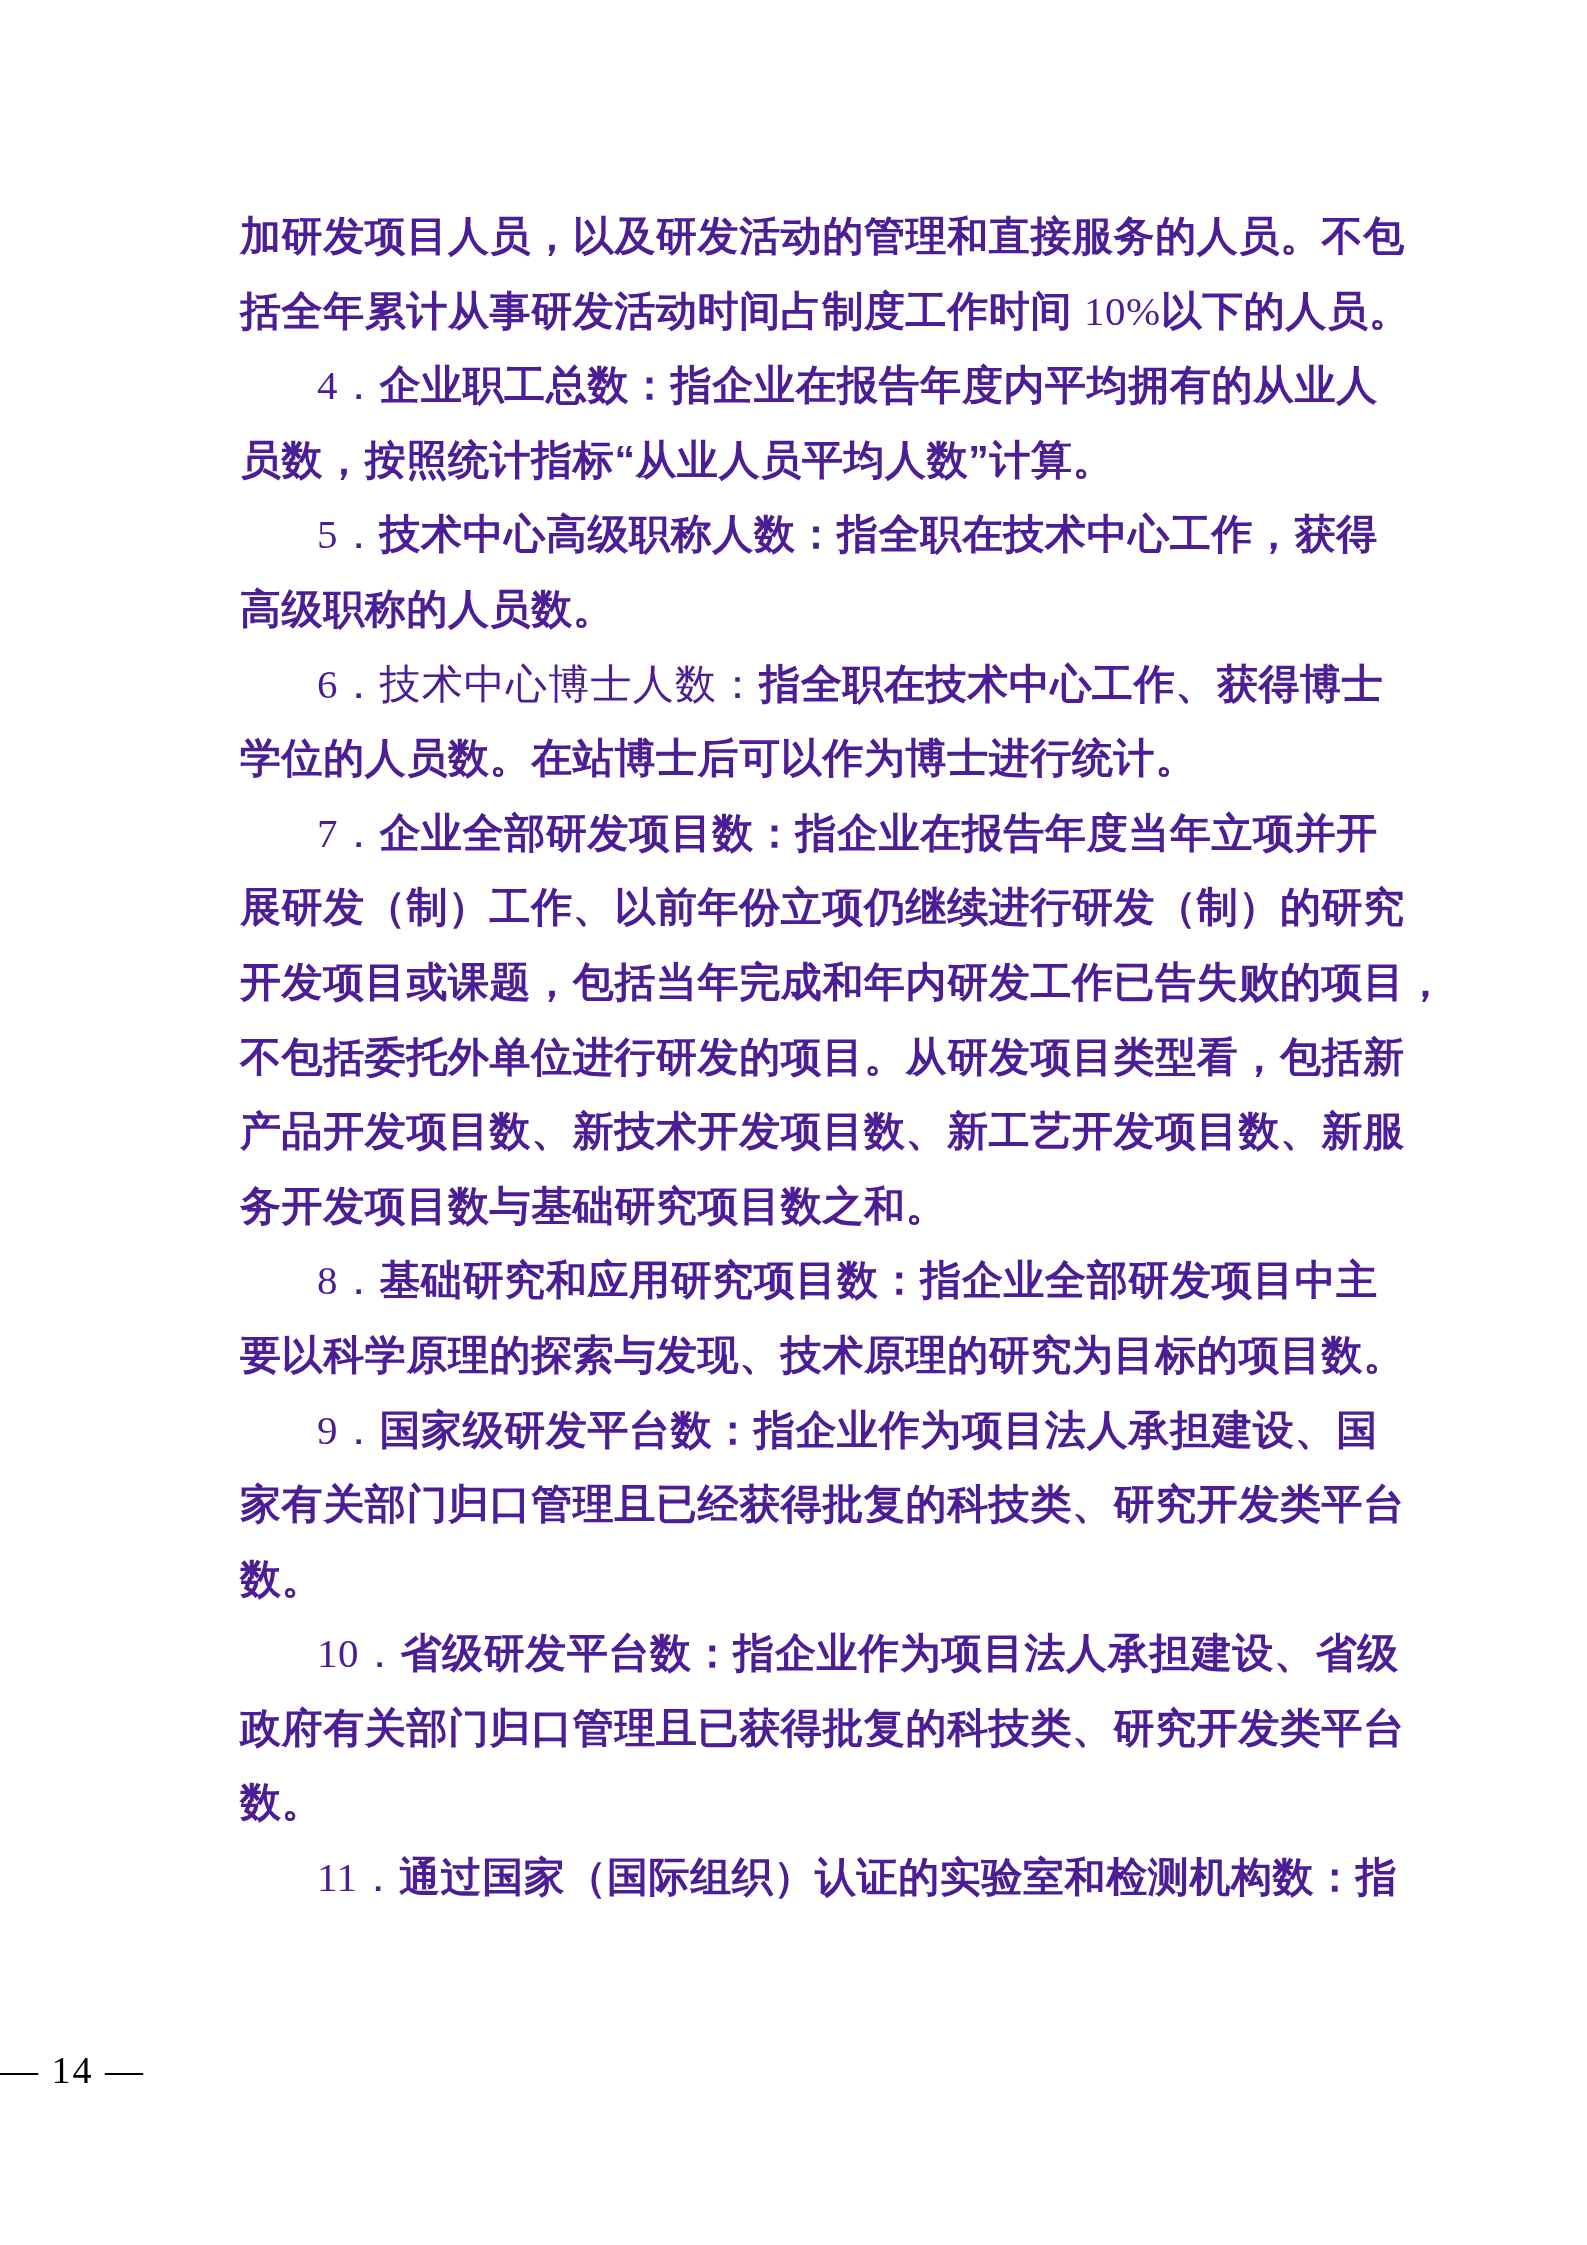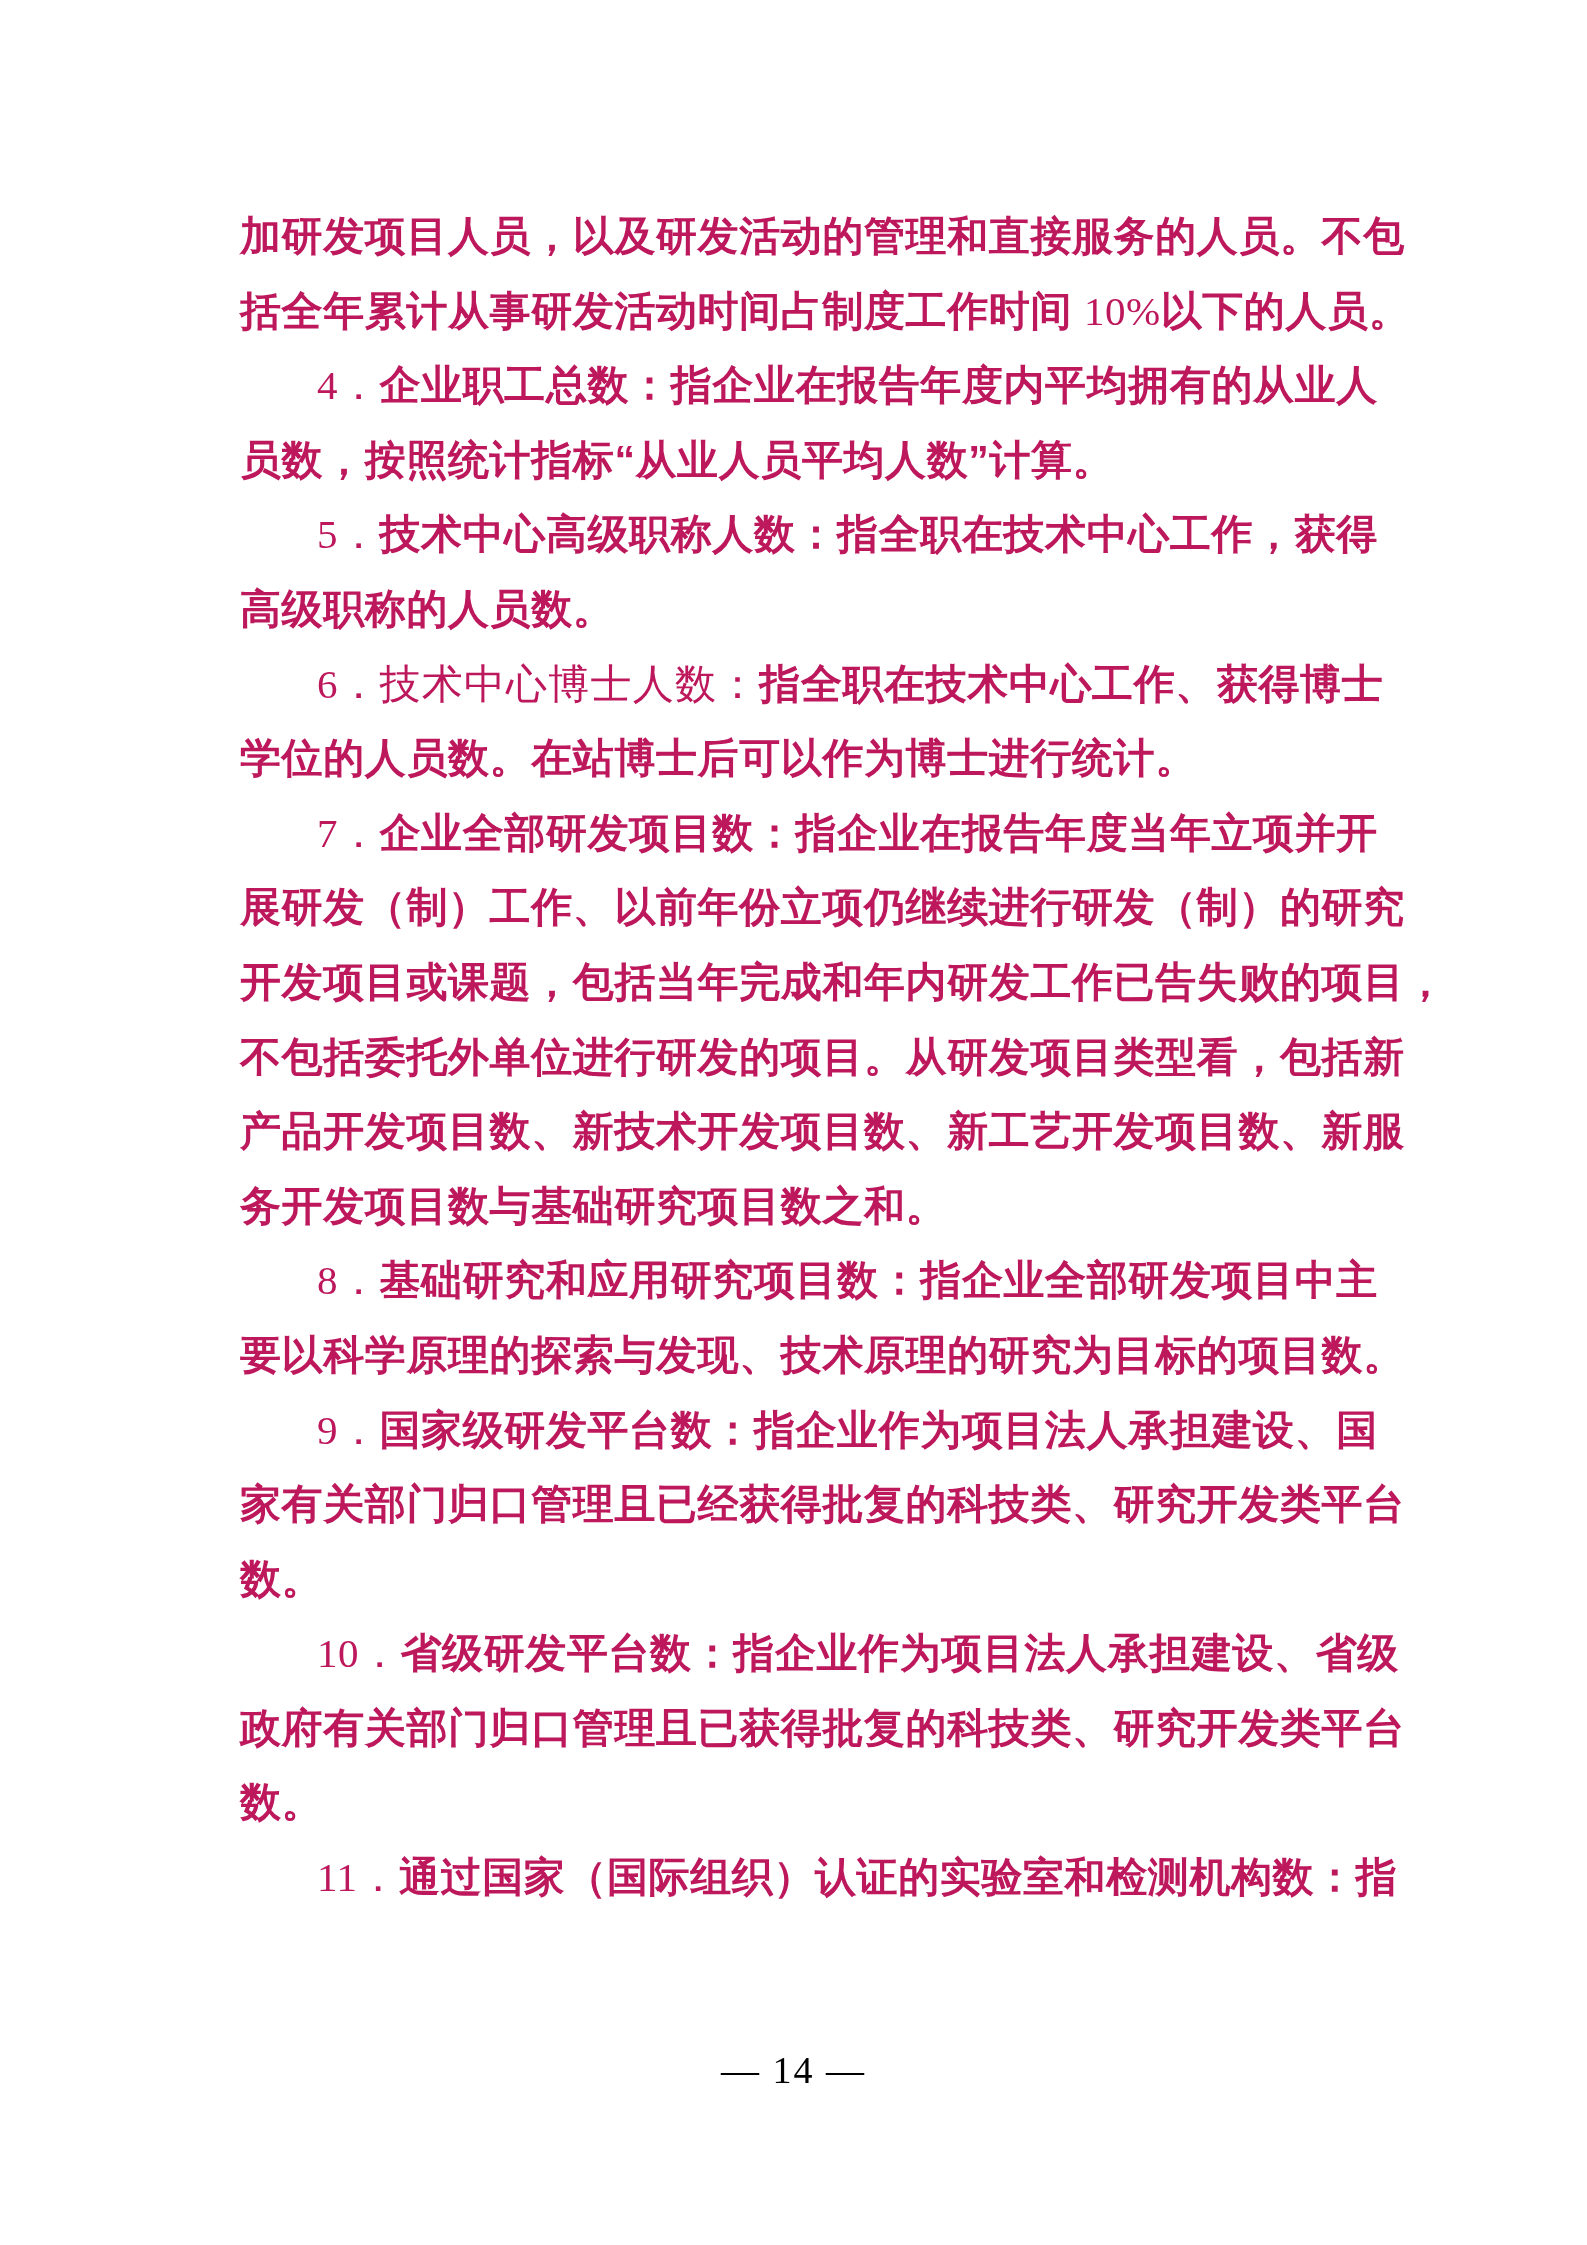--- a/index.html
+++ b/index.html
@@ -19,21 +19,21 @@
     position: absolute;
     left: 240px;
     top: 199px;
     width: 1200px;
   }
   .line {
     height: 74.6px;
     line-height: 74.6px;
     font-size: 41px;
     white-space: nowrap;
-    color: #be185d;
+    color: #4c1d95;
   }
   .line.indent {
     padding-left: 77px;
   }
   .seg-hei {
     font-family: "Liberation Sans", sans-serif;
     font-weight: 600;
     letter-spacing: 0.6px;
   }
   .seg-num {
@@ -45,21 +45,21 @@
   .seg-kai {
     font-family: "DejaVu Serif", serif;
     font-weight: 400;
     letter-spacing: 1.2px;
   }
   .page-footer {
     position: absolute;
     top: 2048px;
     left: 0;
     width: 100%;
-    text-align: center;
+    text-align: left;
   }
   .page-number {
     font-family: "Liberation Serif", serif;
     font-size: 38px;
     letter-spacing: 2px;
     color: #000000;
   }
 </style>
 </head>
 <body>

